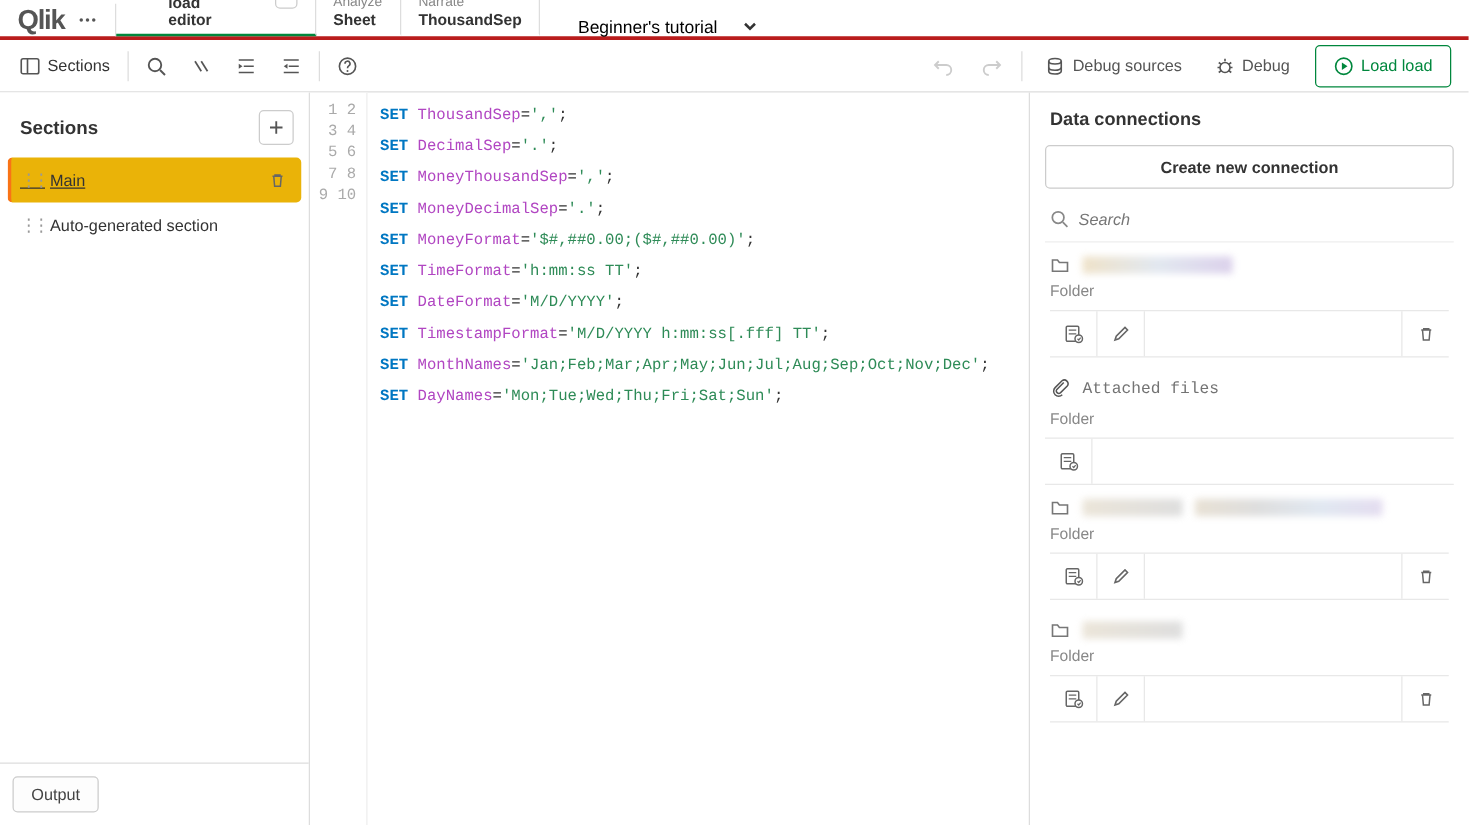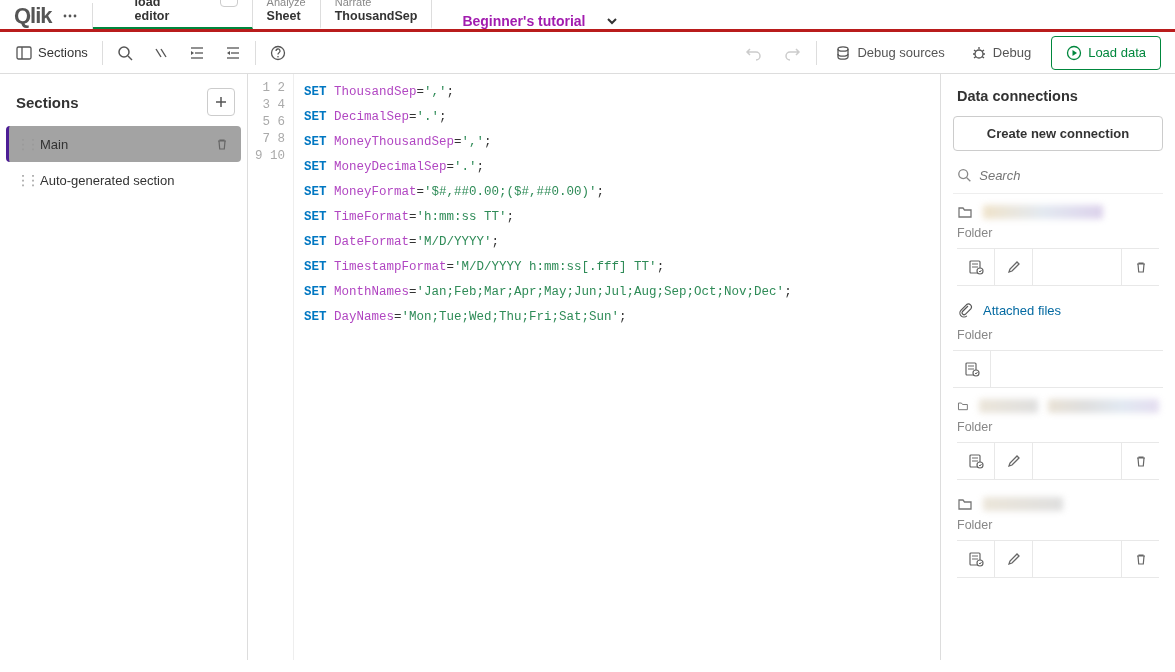--- a/index.html
+++ b/index.html
@@ -10,77 +10,77 @@
   .logo-cell { display: flex; align-items: center; padding: 0 14px; border-right: 1px solid #ddd; }
   .logo { font-size: 22px; font-weight: 600; color: #555; letter-spacing: -1px; }
   .more-dots { margin-left: 10px; color: #555; cursor: pointer; }
   .nav-tab { display: flex; flex-direction: column; justify-content: center; padding: 4px 14px; border-right: 1px solid #ddd; border-bottom: 2px solid transparent; cursor: pointer; }
   .nav-tab.active { border-bottom: 2px solid #00873d; }
   .nav-tab .small { font-size: 11px; color: #888; }
   .nav-tab .main { font-size: 12.5px; color: #333; font-weight: 600; margin-top: 1px; }
   .nav-tab-inner { display:flex; align-items:center; gap:6px;margin-left:28px;}
   .nav-tab.prepare { width: 160px; }
   .nav-dropdown { border:1px solid #ccc; width:22px; height:22px; border-radius:4px; display:flex;align-items:center;justify-content:center;margin-left:40px;}
-  .app-title { display:flex; align-items:center; padding: 0 30px; font-size: 14px; font-weight:700; color:#a21caf; gap:20px; flex:1; }
+  .app-title { display:flex; align-items:center; padding: 0 30px; font-size: 14px; font-weight:400; color:#000000; gap:20px; flex:1; }
   
   
   .toolbar { display:flex; align-items:center; height: 42px; border-bottom:1px solid #ddd; padding: 0 6px; }
   .tb-btn { display:flex; align-items:center; justify-content:center; width:36px; height:32px; color:#555; cursor:pointer; border-radius:3px; }
   .tb-sections-btn { display:flex; align-items:center; gap:6px; padding:0 10px; height:32px; cursor:pointer; border-radius:3px;}
   .tb-divider { width:1px; height:24px; background:#ddd; margin: 0 4px; }
   .toolbar-right { margin-left:auto; display:flex; align-items:center; gap:2px; }
   .tb-text-btn { display:flex; align-items:center; gap:6px; padding: 0 12px; height:32px; cursor:pointer; color:#555; font-size:13px;}
   .load-data-btn { border:1px solid #00873d; color:#00873d; border-radius:4px; height:34px; padding:0 14px; display:flex; align-items:center; gap:6px; margin:0 8px 0 6px; font-weight:500;}
   
   
   .body-row { display:flex; height: calc(672px - 44px - 42px); }
   
   
   .left-panel { width: 248px; border-right:1px solid #ddd; display:flex; flex-direction:column; background:#fff; }
   .sections-header { display:flex; align-items:center; justify-content:space-between; padding: 14px 12px 10px 16px; }
   .sections-header h2 { font-size:15px; font-weight:600; color:#333;}
   .add-btn { width:28px; height:28px; border:1px solid #ccc; border-radius:4px; display:flex; align-items:center; justify-content:center; cursor:pointer; color:#555;}
   .section-item { display:flex; align-items:center; padding: 10px 12px 10px 10px; gap:10px; cursor:pointer; border-radius:4px; margin: 0 6px;}
-  .section-item.active { background:#a3a3a3; border-left:3px solid #4c1d95; padding-left:7px;}
+  .section-item.active { background:#eab308; border-left:3px solid #f97316; padding-left:7px;text-decoration:underline;}
   .grip { color:#999; font-size:14px; display:flex; flex-direction:column; gap:2px; width:14px;}
   .grip-dots::before { content:"⋮⋮"; letter-spacing:-4px; font-size:14px; color:#999;}
   .section-name { flex:1; font-size:13px; color:#333;}
   .trash-icon { color:#666; cursor:pointer; }
   
   
   .output-footer { padding: 10px; border-top:1px solid #ddd; }
   .output-btn { border:1px solid #ccc; background:#fdfdfd; border-radius:4px; padding: 6px 14px; font-size:13px; cursor:pointer; color:#444;}
   
   
   .editor-panel { flex:1; display:flex; position:relative; overflow:hidden;}
   .gutter { width:46px; background:#fff; border-right:1px solid #eee; text-align:right; padding: 6px 8px 6px 0; color:#aaa; font-family: "Consolas","Courier New",monospace; font-size:12.5px; line-height:17px;}
   .code { flex:1; padding: 6px 10px; font-family: "Consolas","Courier New",monospace; font-size:12.5px; line-height:25px; white-space:pre; color:#333; overflow:auto;}
   .kw { color:#0077c2; font-weight:600;}
   .var { color:#b146c2;}
   .str { color:#2e8b57;}
   .pun { color:#333;}
   
   
-  .right-panel { width:235px; border-left:1px solid #ddd; display:flex; flex-direction:column; padding: 14px 12px 12px 12px; overflow-y:auto;}
+  .right-panel { width:352px; border-left:1px solid #ddd; display:flex; flex-direction:column; padding: 14px 12px 12px 12px; overflow-y:auto;}
   .right-panel h2 { font-size:14.5px; font-weight:600; color:#333; margin-bottom:12px; padding-left:4px;}
   .create-conn-btn { width:100%; border:1px solid #ccc; border-radius:4px; background:#fff; padding:9px; font-size:13px; font-weight:600; color:#333; cursor:pointer;}
   .conn-search { display:flex; align-items:center; gap:8px; padding:10px 4px 10px 4px; border-bottom:1px solid #eee; margin-top:6px;}
   .conn-search input { border:none; outline:none; font-size:13px; color:#666; font-style:italic; width:100%;}
   .conn-item { padding:10px 4px 6px 4px;}
   .conn-title-row { display:flex; align-items:center; gap:10px; color:#555; font-size:13px;}
   .blur-block { display:inline-block; height:14px; border-radius:2px; filter: blur(3px); opacity:0.6;}
   .blur-a { width:120px; background:linear-gradient(90deg,#e4cfa5,#cfd9e6,#c4b3de);}
   .blur-b { width:80px; background:linear-gradient(90deg,#ded4c0,#c8c8c8);}
   .blur-c { width:150px; background:linear-gradient(90deg,#d9cdb8,#c8c8c8,#cdd9e8,#d2c6e6);}
   .conn-type { font-size:12.5px; color:#888; margin: 6px 0 8px 0;}
   .conn-actions { display:flex; align-items:center; border-top:1px solid #e8e8e8; border-bottom:1px solid #e8e8e8; }
   .conn-act-btn { width:38px; height:36px; display:flex; align-items:center; justify-content:center; color:#666; cursor:pointer; border-right:1px solid #e8e8e8;}
   .conn-act-spacer { flex:1;}
   .conn-act-trash { width:38px; height:36px; display:flex; align-items:center; justify-content:center; color:#666; cursor:pointer; border-left:1px solid #e8e8e8;}
-  .attachment-row { display:flex; align-items:center; gap:10px; font-size:13px; color:#0369a1; padding:10px 4px 4px 4px;}
+  .attachment-row { display:flex; align-items:center; gap:10px; font-size:13px; color:#737373; padding:10px 4px 4px 4px;font-family:Liberation Mono, monospace;}
   
   svg { display:block; }
 </style>
 </head>
 <body>
 
 <div class="top-header">
   <div class="logo-cell">
     <span class="logo">Qlik</span>
     <span class="more-dots">
@@ -197,21 +197,21 @@
           <line x1="3" y1="13" x2="5" y2="11.5" stroke="#555" stroke-width="1.3"></line>
           <line x1="13" y1="13" x2="11" y2="11.5" stroke="#555" stroke-width="1.3"></line>
         </svg>
       <span>Debug</span>
     </div>
     <div class="load-data-btn">
       <svg width="16" height="16" viewBox="0 0 16 16">
           <circle cx="8" cy="8" r="6.5" fill="none" stroke="#00873d" stroke-width="1.3"></circle>
           <path d="M6.5 5 L11 8 L6.5 11 Z" fill="#00873d"></path>
         </svg>
-      <span>Load data</span>
+      <span>Load load</span>
     </div>
   </div>
 </div>
 
 <div class="body-row">
 
   <div class="left-panel">
     <div class="sections-header">
       <h2>Sections</h2>
       <div class="add-btn">
@@ -235,20 +235,23 @@
   </div>
         <div class="section-item">
     <span class="grip">
             <span class="grip-dots"></span>
           </span>
     <span class="section-name">Auto-generated section</span>
 
   </div>
       </div>
     <div style="flex:1"></div>
+    <div class="output-footer">
+      <button class="output-btn">Output</button>
+    </div>
   </div>
 
   <div class="editor-panel">
     <div class="gutter" id="gutter">1
 2
 3
 4
 5
 6
 7

